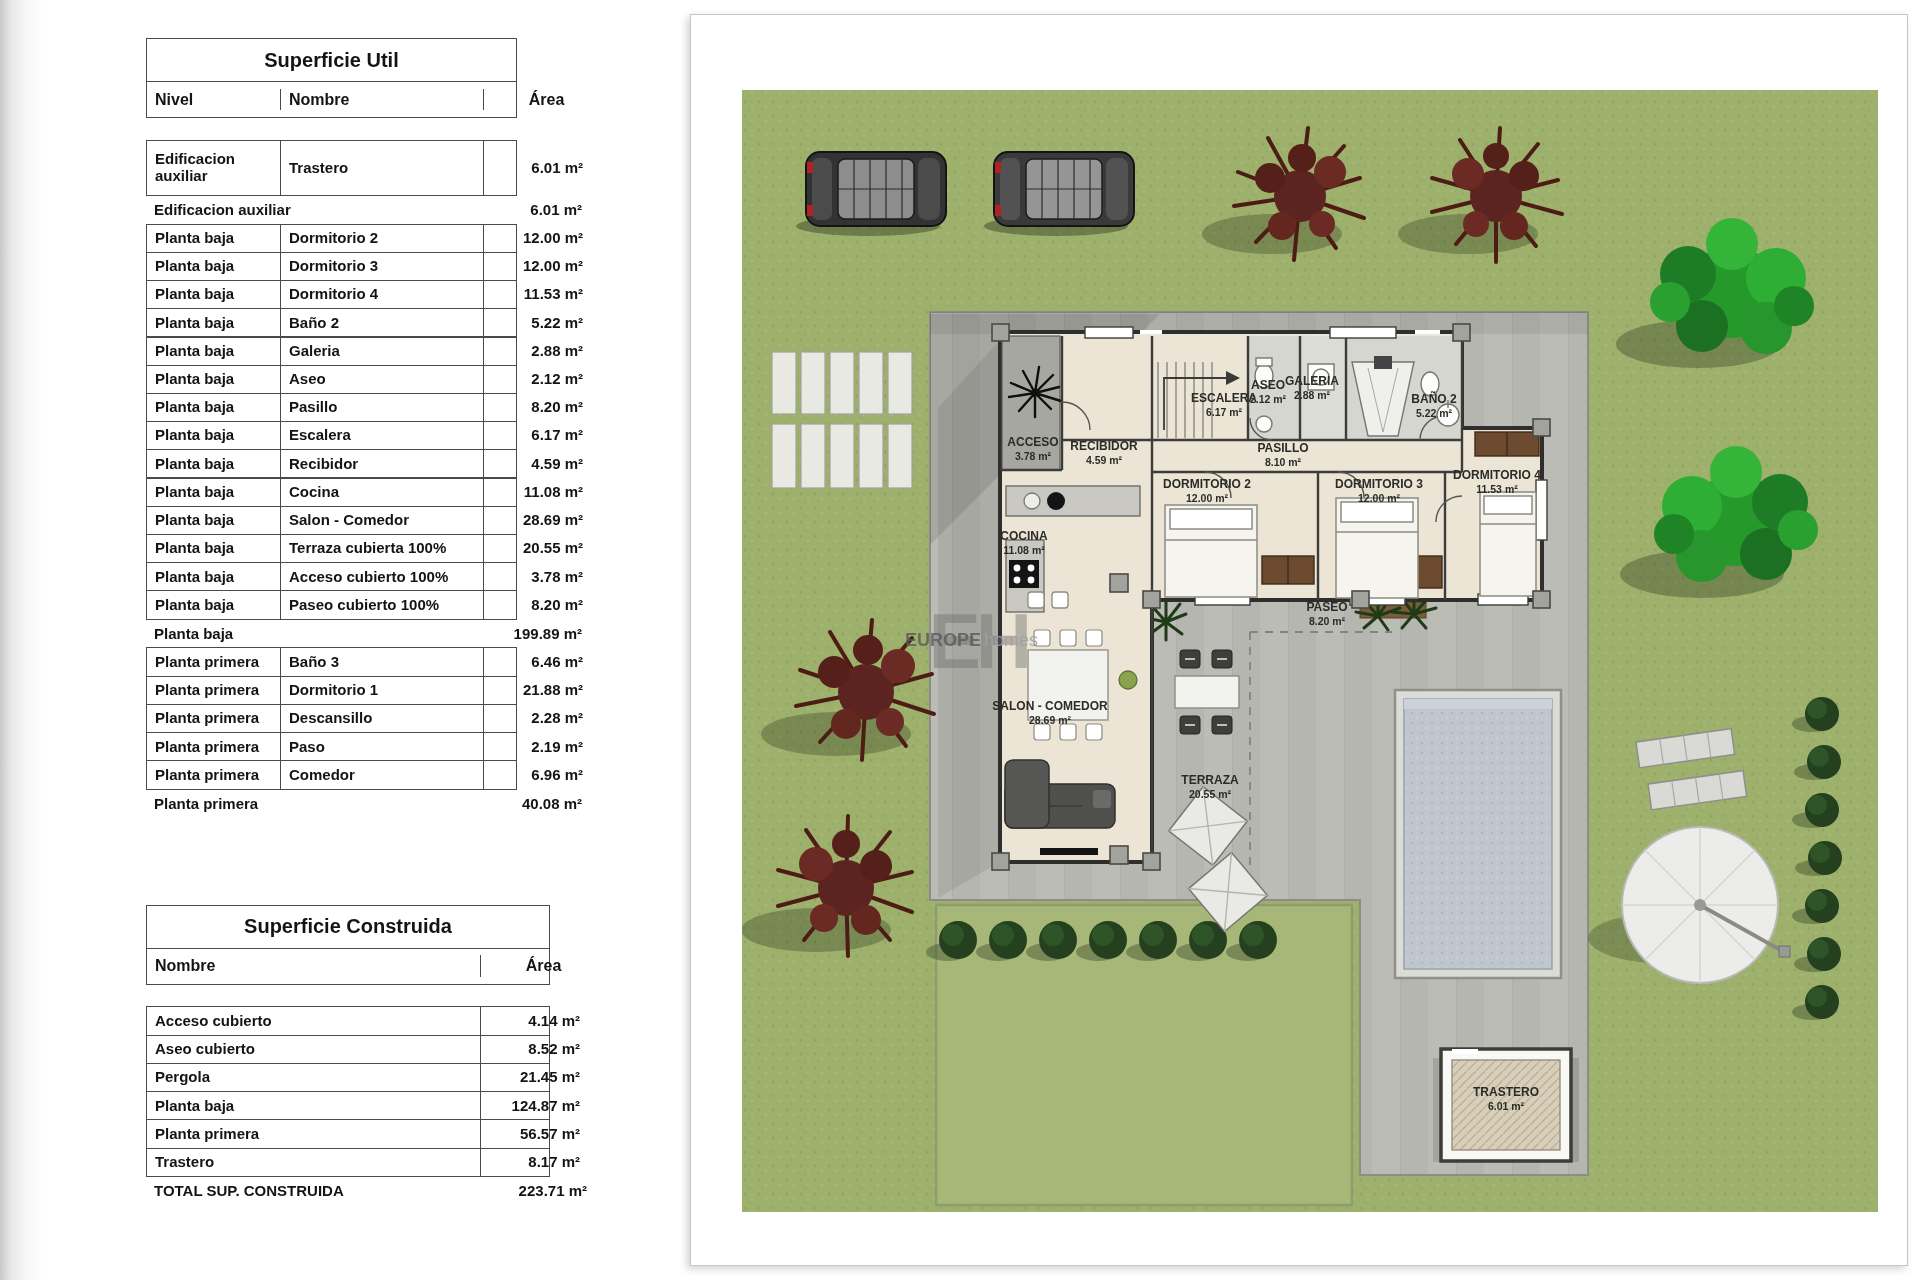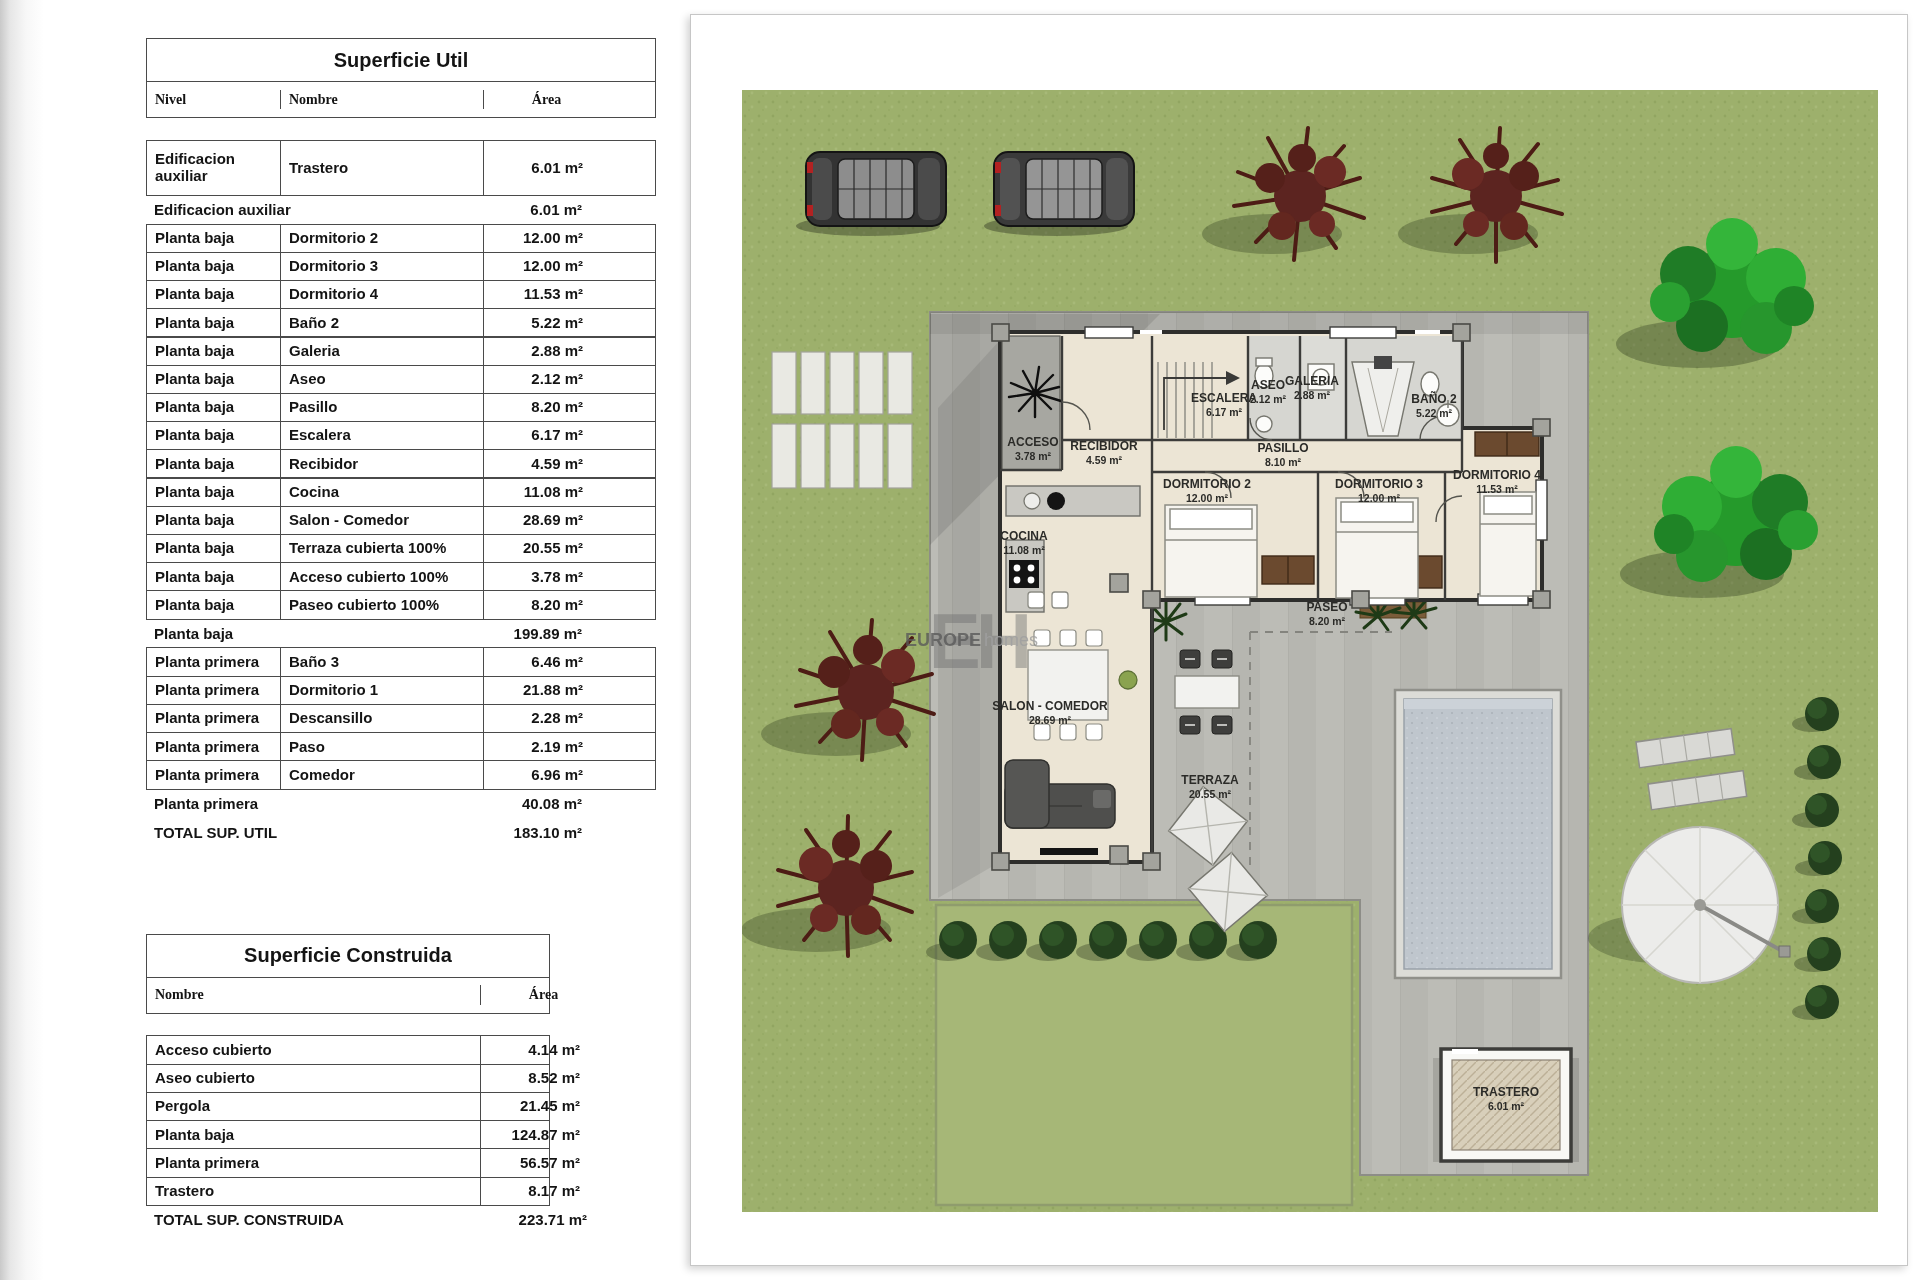--- a/index.html
+++ b/index.html
@@ -27,23 +27,23 @@
   .t1 .r,.t1 .head{grid-template-columns:133px 203px 126px;}
   .t1 .r.sub,.t1 .r.tot{grid-template-columns:336px 126px;}
   .t2 .r,.t2 .head{grid-template-columns:333px 126px;}
   .t2 .r.sub,.t2 .r.tot{grid-template-columns:333px 126px;gap:8px;}
   .t1 .r.data{height:29.4px;}
   .t1 .r.tall{height:56px;}
   .t1 .r.sub,.t1 .r.tot{height:29px;}
   .t2 .r.data{height:29.4px;}
   .t2 .r.tot{height:29px;}
   .t2{margin-top:86px;width:404px;}
-  .t1{width:510px;}
+  .t1{width:371px;}
   .head{height:36px;}
-  .head .cell{font-size:14px;display:flex;align-items:center;font-family:Liberation Serif, serif;}
+  .head .cell{font-size:16px;display:flex;align-items:center;}
   
   .plan-card{position:absolute;left:690px;top:14px;width:1218px;height:1252px;background:#fff;
              border:1px solid #c6c6c6;box-shadow:-3px 3px 8px rgba(0,0,0,.18);box-sizing:border-box;}
   .plan-svg{position:absolute;left:51px;top:75px;}
 </style>
 </head>
 <body>
 <div class="page">
 
   <div class="left-edge"></div>
@@ -162,24 +162,20 @@
             <div class="cell area">2.19 m²</div>
           </div>
           <div class="r data">
             <div class="cell">Planta primera</div>
             <div class="cell mid">Comedor</div>
             <div class="cell area">6.96 m²</div>
           </div>
           <div class="r sub">
             <div class="cell">Planta primera</div>
             <div class="cell area">40.08 m²</div>
-          </div>
-          <div class="r tot">
-            <div class="cell">TOTAL SUP. UTIL</div>
-            <div class="cell area">183.10 m²</div>
           </div>
         </div>
     </div>
 
     <div class="tbl t2" id="table-1">
       <div class="title">Superficie Construida</div>
       <div class="head">
         <div class="cell">Nombre</div>
         <div class="cell area-h">Área</div>
       </div>

